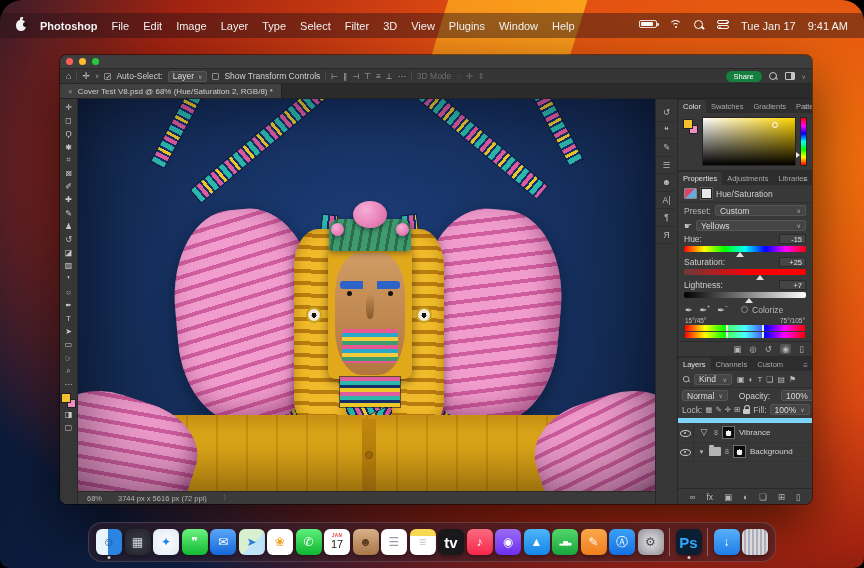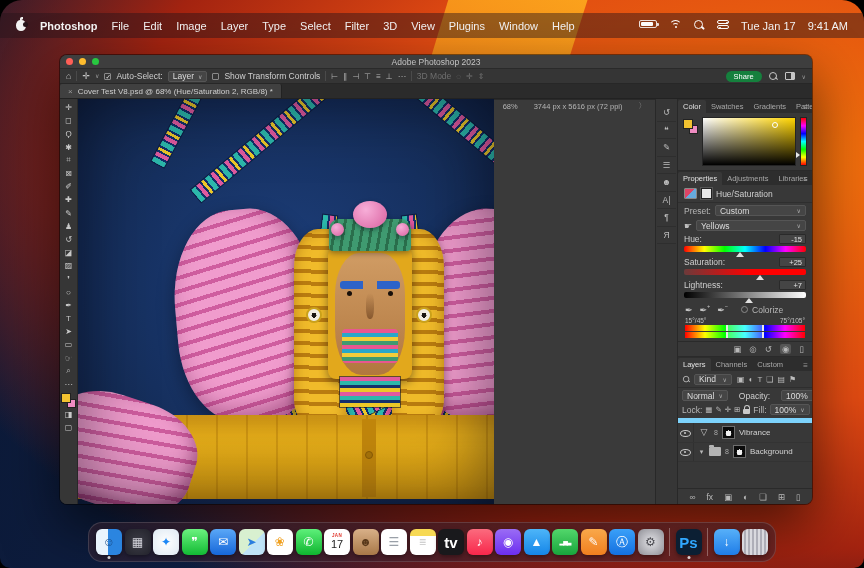--- a/index.html
+++ b/index.html
@@ -63,21 +63,21 @@
   .doctab { background:#404040; height:14px; display:flex; align-items:center; gap:5px; padding:0 8px; font-size:8px; color:#cfcfcf; border-right:1px solid #222; border-radius:2px 2px 0 0; }
   .doctab .x { color:#9a9a9a; font-size:8px; }
 
   .main { flex:1; display:flex; min-height:0; }
   .toolcol { width:18px; background:#363636; border-right:1px solid #282828; display:flex; flex-direction:column; align-items:center; padding-top:2px; flex:none; }
   .tool { width:15px; height:13.2px; display:flex; align-items:center; justify-content:center; font-size:8px; color:#c9c9c9; }
   .swatches { position:relative; width:15px; height:15px; margin-top:2px; flex:none; }
   .sw-bgc { position:absolute; right:0; bottom:0; width:9px; height:9px; border:1px solid #222; }
   .sw-fgc { position:absolute; left:0; top:0; width:10px; height:10px; border:1px solid #222; z-index:1; }
 
-  .canvas-col { flex:1; display:flex; flex-direction:row; min-width:0; }
+  .canvas-col { flex:1; display:flex; flex-direction:column; min-width:0; }
   .canvas { flex:1; position:relative; overflow:hidden; background:radial-gradient(circle at 50% 45%, #1d3f7c 0%, #16305f 55%, #112343 100%); }
   .statusbar { height:13px; background:#3a3a3a; border-top:1px solid #2a2a2a; display:flex; align-items:center; gap:16px; padding:0 9px; font-size:7.5px; color:#b5b5b5; flex:none; }
   .statusbar .chev { color:#9a9a9a; }
 
   .rightstrip { width:23px; background:#363636; border-left:1px solid #282828; border-right:1px solid #282828; display:flex; flex-direction:column; align-items:center; padding-top:5px; gap:0; flex:none; }
   .rs-icon { width:19px; height:17.5px; display:flex; align-items:center; justify-content:center; font-size:8.5px; color:#bdbdbd; border-bottom:1px solid #2e2e2e; }
 
   .panels { width:134px; display:flex; flex-direction:column; background:#383838; flex:none; }
   .panel-tabs { height:14px; background:#2d2d2d; display:flex; align-items:flex-end; font-size:7.5px; color:#a8a8a8; flex:none; position:relative; }
   .ptab { padding:2.5px 5px 2px; }
@@ -222,21 +222,20 @@
       <span>Tue Jan 17</span>
       <span>9:41 AM</span>
     </span>
   </div>
 
   <div class="win">
     <div class="titlebar">
       <span class="tl r"></span>
       <span class="tl y"></span>
       <span class="tl g"></span>
-      <span class="wtitle">Adobe Photoshop 2023</span>
     </div>
 
     <div class="optionsbar">
       <span class="ob-icon">⌂</span>
       <span class="vsep"></span>
       <span class="ob-icon">✛</span>
       <span class="ob-icon car" style="font-size:6px;color:#999">∨</span>
       <span class="cb">✓</span>
       <span>Auto-Select:</span>
       <span class="dd">

